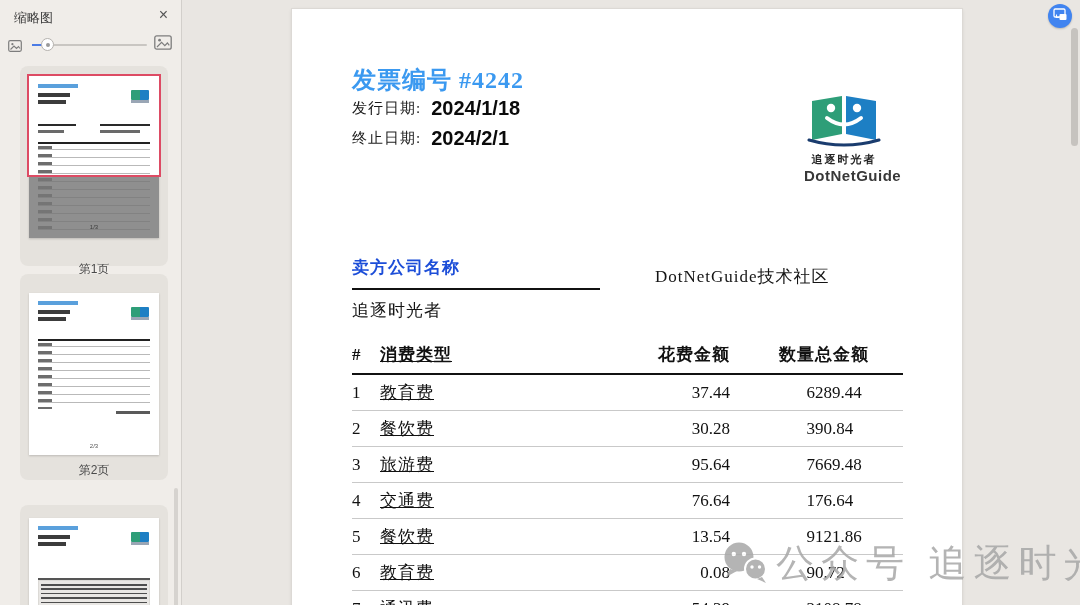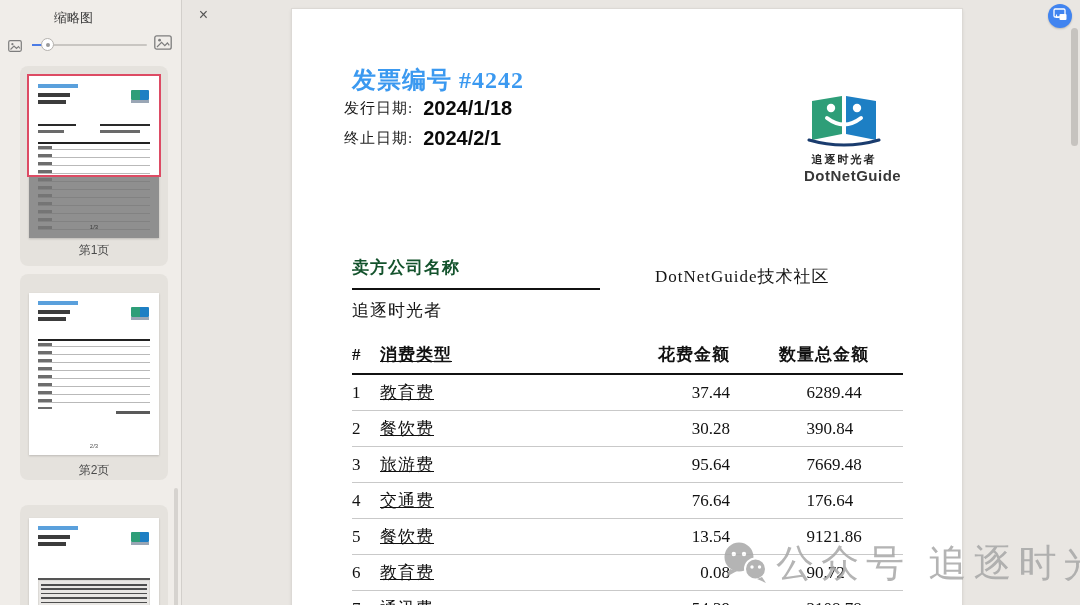--- a/index.html
+++ b/index.html
@@ -1,21 +1,21 @@
 <!DOCTYPE html>
 <html><head>
 <meta charset="utf-8">
 <style>
   html,body{margin:0;padding:0;}
   .app{position:relative;width:1080px;height:605px;overflow:hidden;
        font-family:"Liberation Sans","DejaVu Sans",sans-serif;background:#e9e6e2;}
 
   
   .sidebar{position:absolute;left:0;top:0;width:181px;height:605px;background:#f0EDE9;border-right:1px solid #d2cfcb;}
-  .panel-header{position:absolute;left:0;top:0;width:181px;height:32px;margin-left:40px;}
+  .panel-header{position:absolute;left:0;top:0;width:181px;height:32px;}
   .panel-title{position:absolute;left:14px;top:9px;font-size:13px;color:#3a3a3a;}
   .close-x{position:absolute;right:13px;top:7px;font-size:16px;color:#555;cursor:pointer;line-height:16px;}
   .zoom-row{position:absolute;left:0;top:33px;width:181px;height:24px;}
   .pic-icon{position:absolute;color:#7d7d7d;}
   .pic-icon.small{left:8px;top:5px;}
   .pic-icon.large{left:154px;top:2px;}
   .slider{position:absolute;left:32px;top:0;width:115px;height:24px;cursor:pointer;}
   .slider .track{position:absolute;left:0;top:11px;width:115px;height:2px;background:#c9c6c2;border-radius:1px;}
   .slider .fill{position:absolute;left:0;top:0;height:2px;background:#4b7be5;width:16px;}
   .slider .handle{position:absolute;left:9px;top:5px;width:13px;height:13px;border-radius:50%;background:#fff;border:1px solid #b5b2ae;box-sizing:border-box;}
@@ -58,34 +58,34 @@
 
   .sidebar-scrollbar{position:absolute;right:3px;top:488px;width:4px;height:120px;border-radius:2px;background:#d6d3cf;}
 
   
   .viewer{position:absolute;left:182px;top:0;width:898px;height:605px;}
   .page{position:absolute;left:110px;top:9px;width:670px;height:700px;background:#fff;
         box-shadow:0 0 0 1px #dcd9d5,0 1px 4px rgba(0,0,0,.12);
         font-family:"Liberation Serif","DejaVu Serif",serif;color:#111;}
 
   .inv-title{position:absolute;left:60px;top:55px;font-size:24px;font-weight:bold;color:#3b99f0;letter-spacing:1px;}
-  .date-row{position:absolute;left:52px;display:flex;align-items:center;}
+  .date-row{position:absolute;left:60px;display:flex;align-items:center;}
   .date-row.issue{top:88px;}
   .date-row.end{top:118px;}
   .date-label{font-size:15px;color:#1a1a1a;letter-spacing:1px;}
   .date-value{font-size:20px;font-weight:600;color:#0b0b0b;margin-left:10px;font-family:"Liberation Sans","DejaVu Sans",sans-serif;}
 
   .logo{position:absolute;left:512px;top:84px;width:80px;text-align:center;}
   .logo .cn{font-size:11px;font-weight:bold;color:#222;letter-spacing:2px;margin-top:1px;}
   .logo .en{font-size:15px;font-weight:600;color:#383838;font-family:"Liberation Sans","DejaVu Sans",sans-serif;letter-spacing:.5px;}
 
   .companies{position:absolute;left:60px;top:247px;width:551px;display:flex;}
   .comp-block{width:248px;}
   .comp-block.customer{margin-left:55px;}
-  .comp-label{font-size:17px;font-weight:bold;color:#14532d;padding-bottom:9px;border-bottom:2px solid #111;letter-spacing:1px;}
+  .comp-label{font-size:17px;font-weight:bold;color:#1d4ed8;padding-bottom:9px;border-bottom:2px solid #111;letter-spacing:1px;}
   .comp-name{font-size:17px;color:#141414;margin-top:9px;letter-spacing:1px;}
 
   .exp-table{position:absolute;left:60px;top:327px;width:551px;font-size:17px;}
   .trow{display:flex;align-items:center;height:35px;border-bottom:1px solid #c9c9c9;}
   .trow.head{font-weight:bold;border-bottom:2px solid #111;height:37px;letter-spacing:1px;}
   .c1{width:28px;}
   .c2{width:150px;letter-spacing:1px;text-decoration:underline;}
   .c3{width:200px;text-align:right;}
   .c4{width:85px;text-align:right;}
   .c5{width:88px;text-align:left;}
@@ -138,21 +138,21 @@
         <div class="m-date1"></div>
         <div class="m-date2"></div>
         <div class="m-logo"></div>
         <div class="m-comp"></div>
         <div class="m-table" style="top:66px;height:88px;"></div>
         <div class="viewport-box"></div>
         <div class="dim-overlay">
           <div class="page-ind">1/3</div>
         </div>
       </div>
-      <div class="thumb-label" style="top:176px;">第1页</div>
+      <div class="thumb-label" style="top:195px;">第1页</div>
     </div>
 
     <div class="thumb-card" style="top:274px;height:206px;">
       <div class="mini-page" style="top:19px;">
         <div class="m-title"></div>
         <div class="m-date1"></div>
         <div class="m-date2"></div>
         <div class="m-logo"></div>
         <div class="m-table" style="top:46px;height:68px;"></div>
         <div class="m-total"></div>

